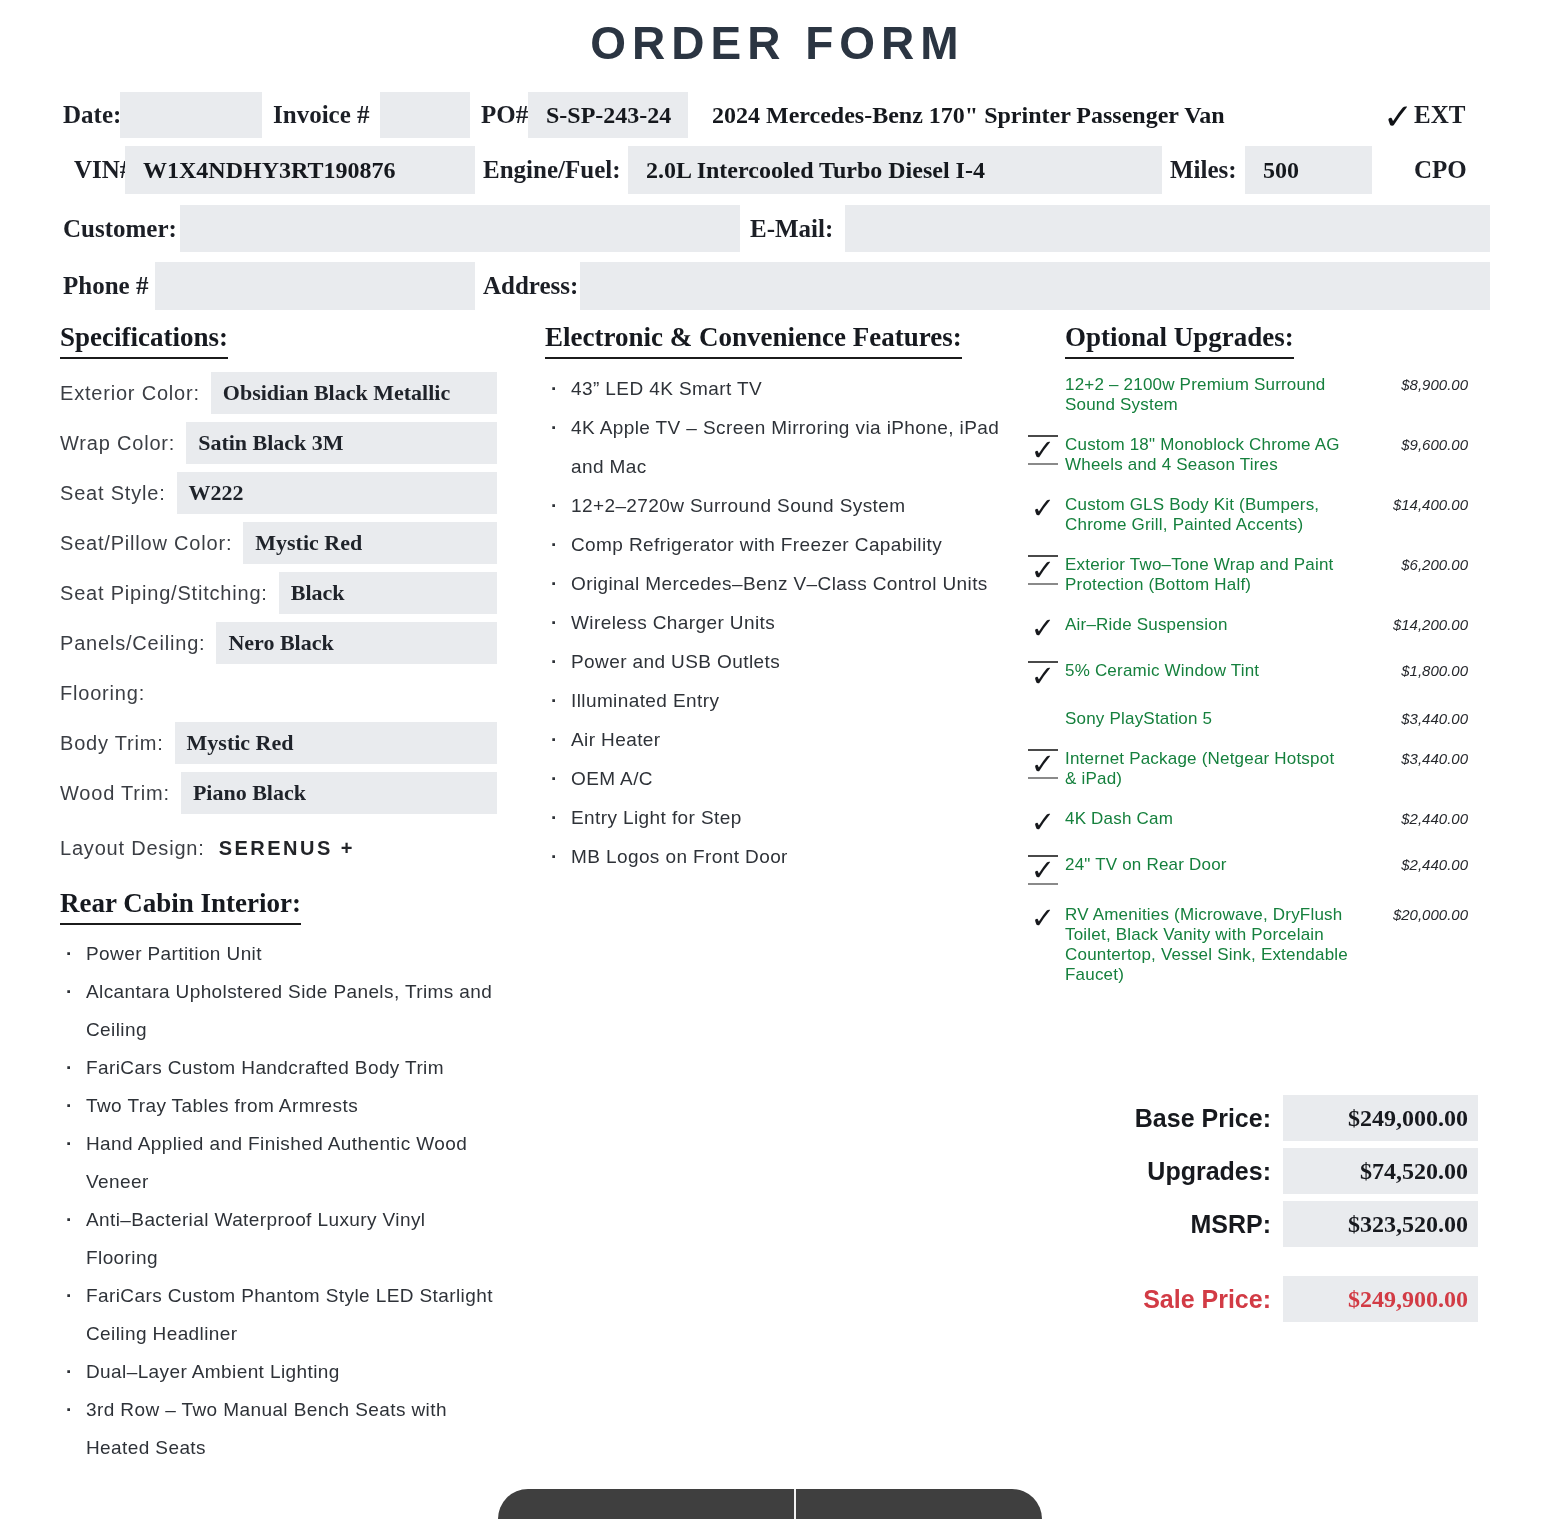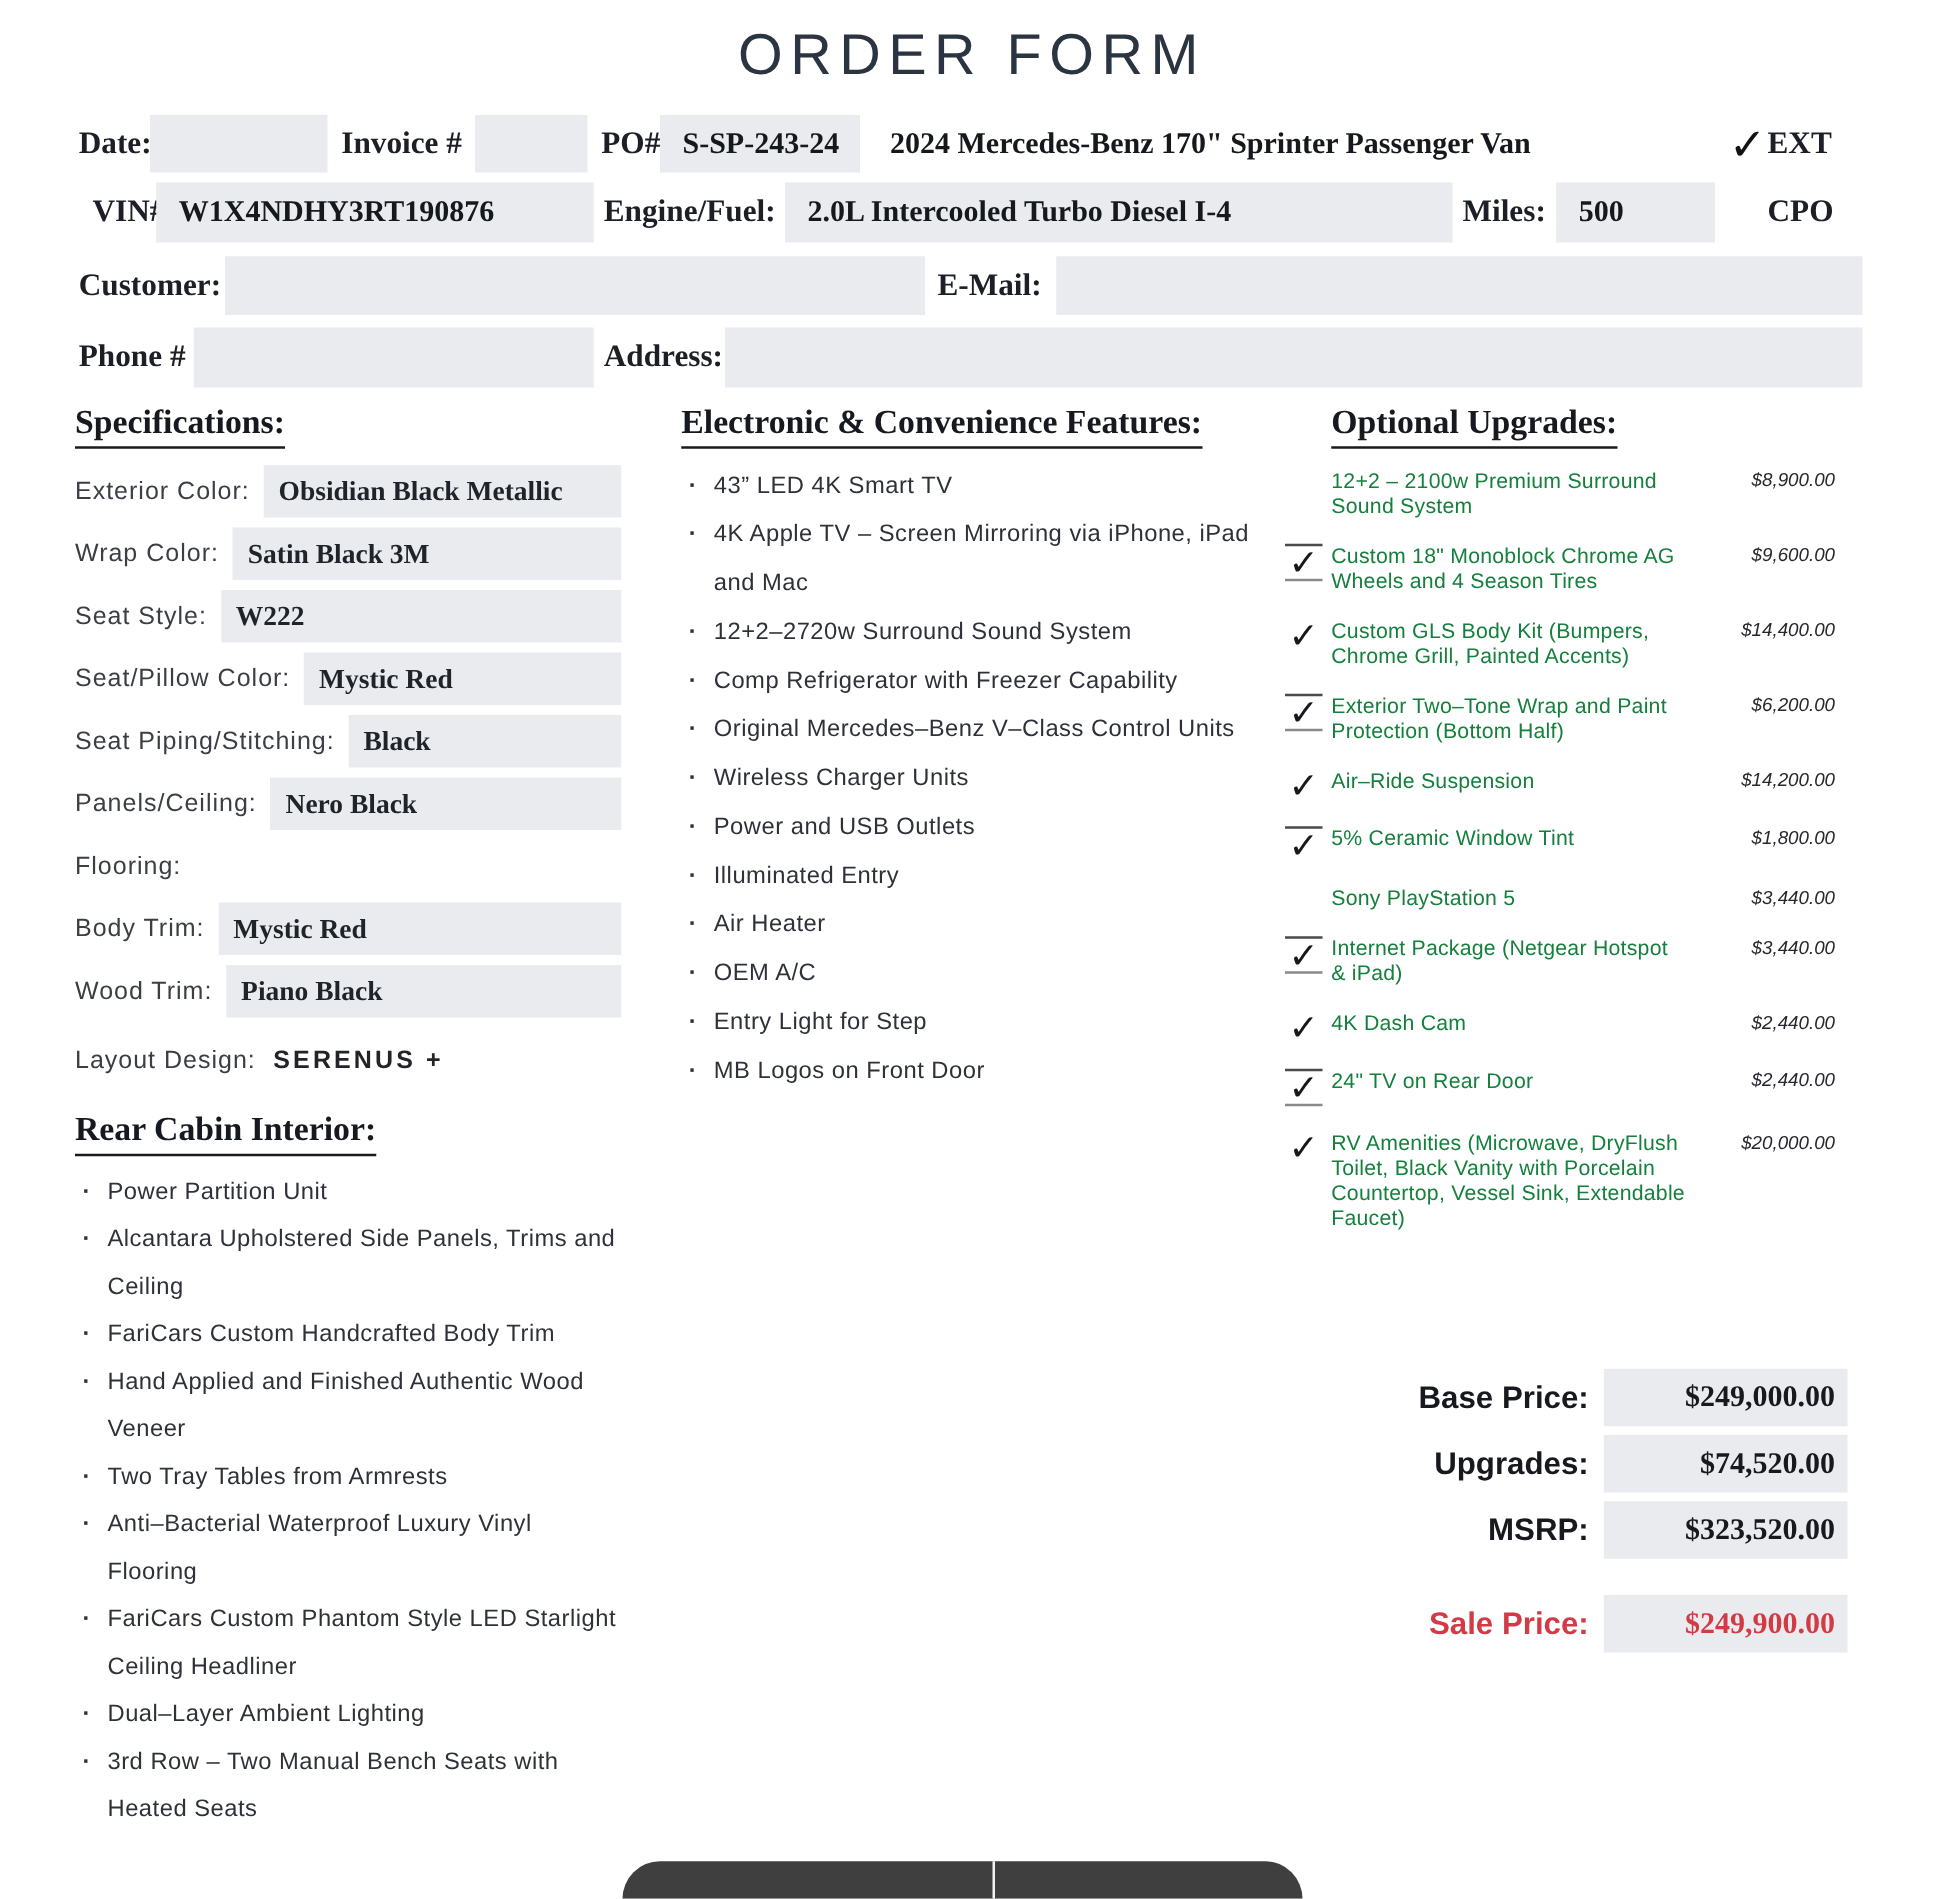--- a/index.html
+++ b/index.html
@@ -2,21 +2,21 @@
 <html><head>
 <meta charset="utf-8">
 <style>
   * { margin:0; padding:0; box-sizing:border-box; }
   body { background:#ffffff; }
   .page { position:relative; width:1555px; height:1519px; background:#ffffff; overflow:hidden;
           font-family:"Liberation Sans", sans-serif; }
 
   
   .title { position:absolute; top:16px; left:0; right:0; text-align:center;
-           font-family:"Liberation Sans", sans-serif; font-size:46px; font-weight:400;
+           font-family:"Liberation Sans", sans-serif; font-size:46px; font-weight:700;
            letter-spacing:6px; color:#2b3542; }
 
   
   .hlabel { position:absolute; font-family:"Liberation Serif", serif; font-weight:600;
             font-size:25px; color:#1c1f26; white-space:nowrap; }
   .hbox   { position:absolute; background:#e9ebee; }
   .hval   { font-family:"Liberation Serif", serif; font-weight:700; font-size:24px;
             color:#15181d; line-height:46px; padding-left:18px; white-space:nowrap; }
   .r1 { top:92px;  height:46px; line-height:46px; }
   .r2 { top:146px; height:48px; line-height:48px; }
@@ -171,22 +171,22 @@
       <span class="layout-label">Layout Design:</span>
       <span class="layout-value">SERENUS +</span>
     </div>
     <div class="rear-head-wrap">
       <span class="sec-head">Rear Cabin Interior:</span>
     </div>
     <ul class="blist">
       <li>Power Partition Unit</li>
       <li>Alcantara Upholstered Side Panels, Trims and Ceiling</li>
       <li>FariCars Custom Handcrafted Body Trim</li>
+      <li>Two Tray Tables from Armrests</li>
       <li>Hand Applied and Finished Authentic Wood Veneer</li>
-      <li>Two Tray Tables from Armrests</li>
       <li>Anti–Bacterial Waterproof Luxury Vinyl Flooring</li>
       <li>FariCars Custom Phantom Style LED Starlight Ceiling Headliner</li>
       <li>Dual–Layer Ambient Lighting</li>
       <li>3rd Row – Two Manual Bench Seats with Heated Seats</li>
     </ul>
   </div>
 
   <div class="col-mid">
     <span class="sec-head">Electronic &amp; Convenience Features:</span>
     <ul class="blist">

